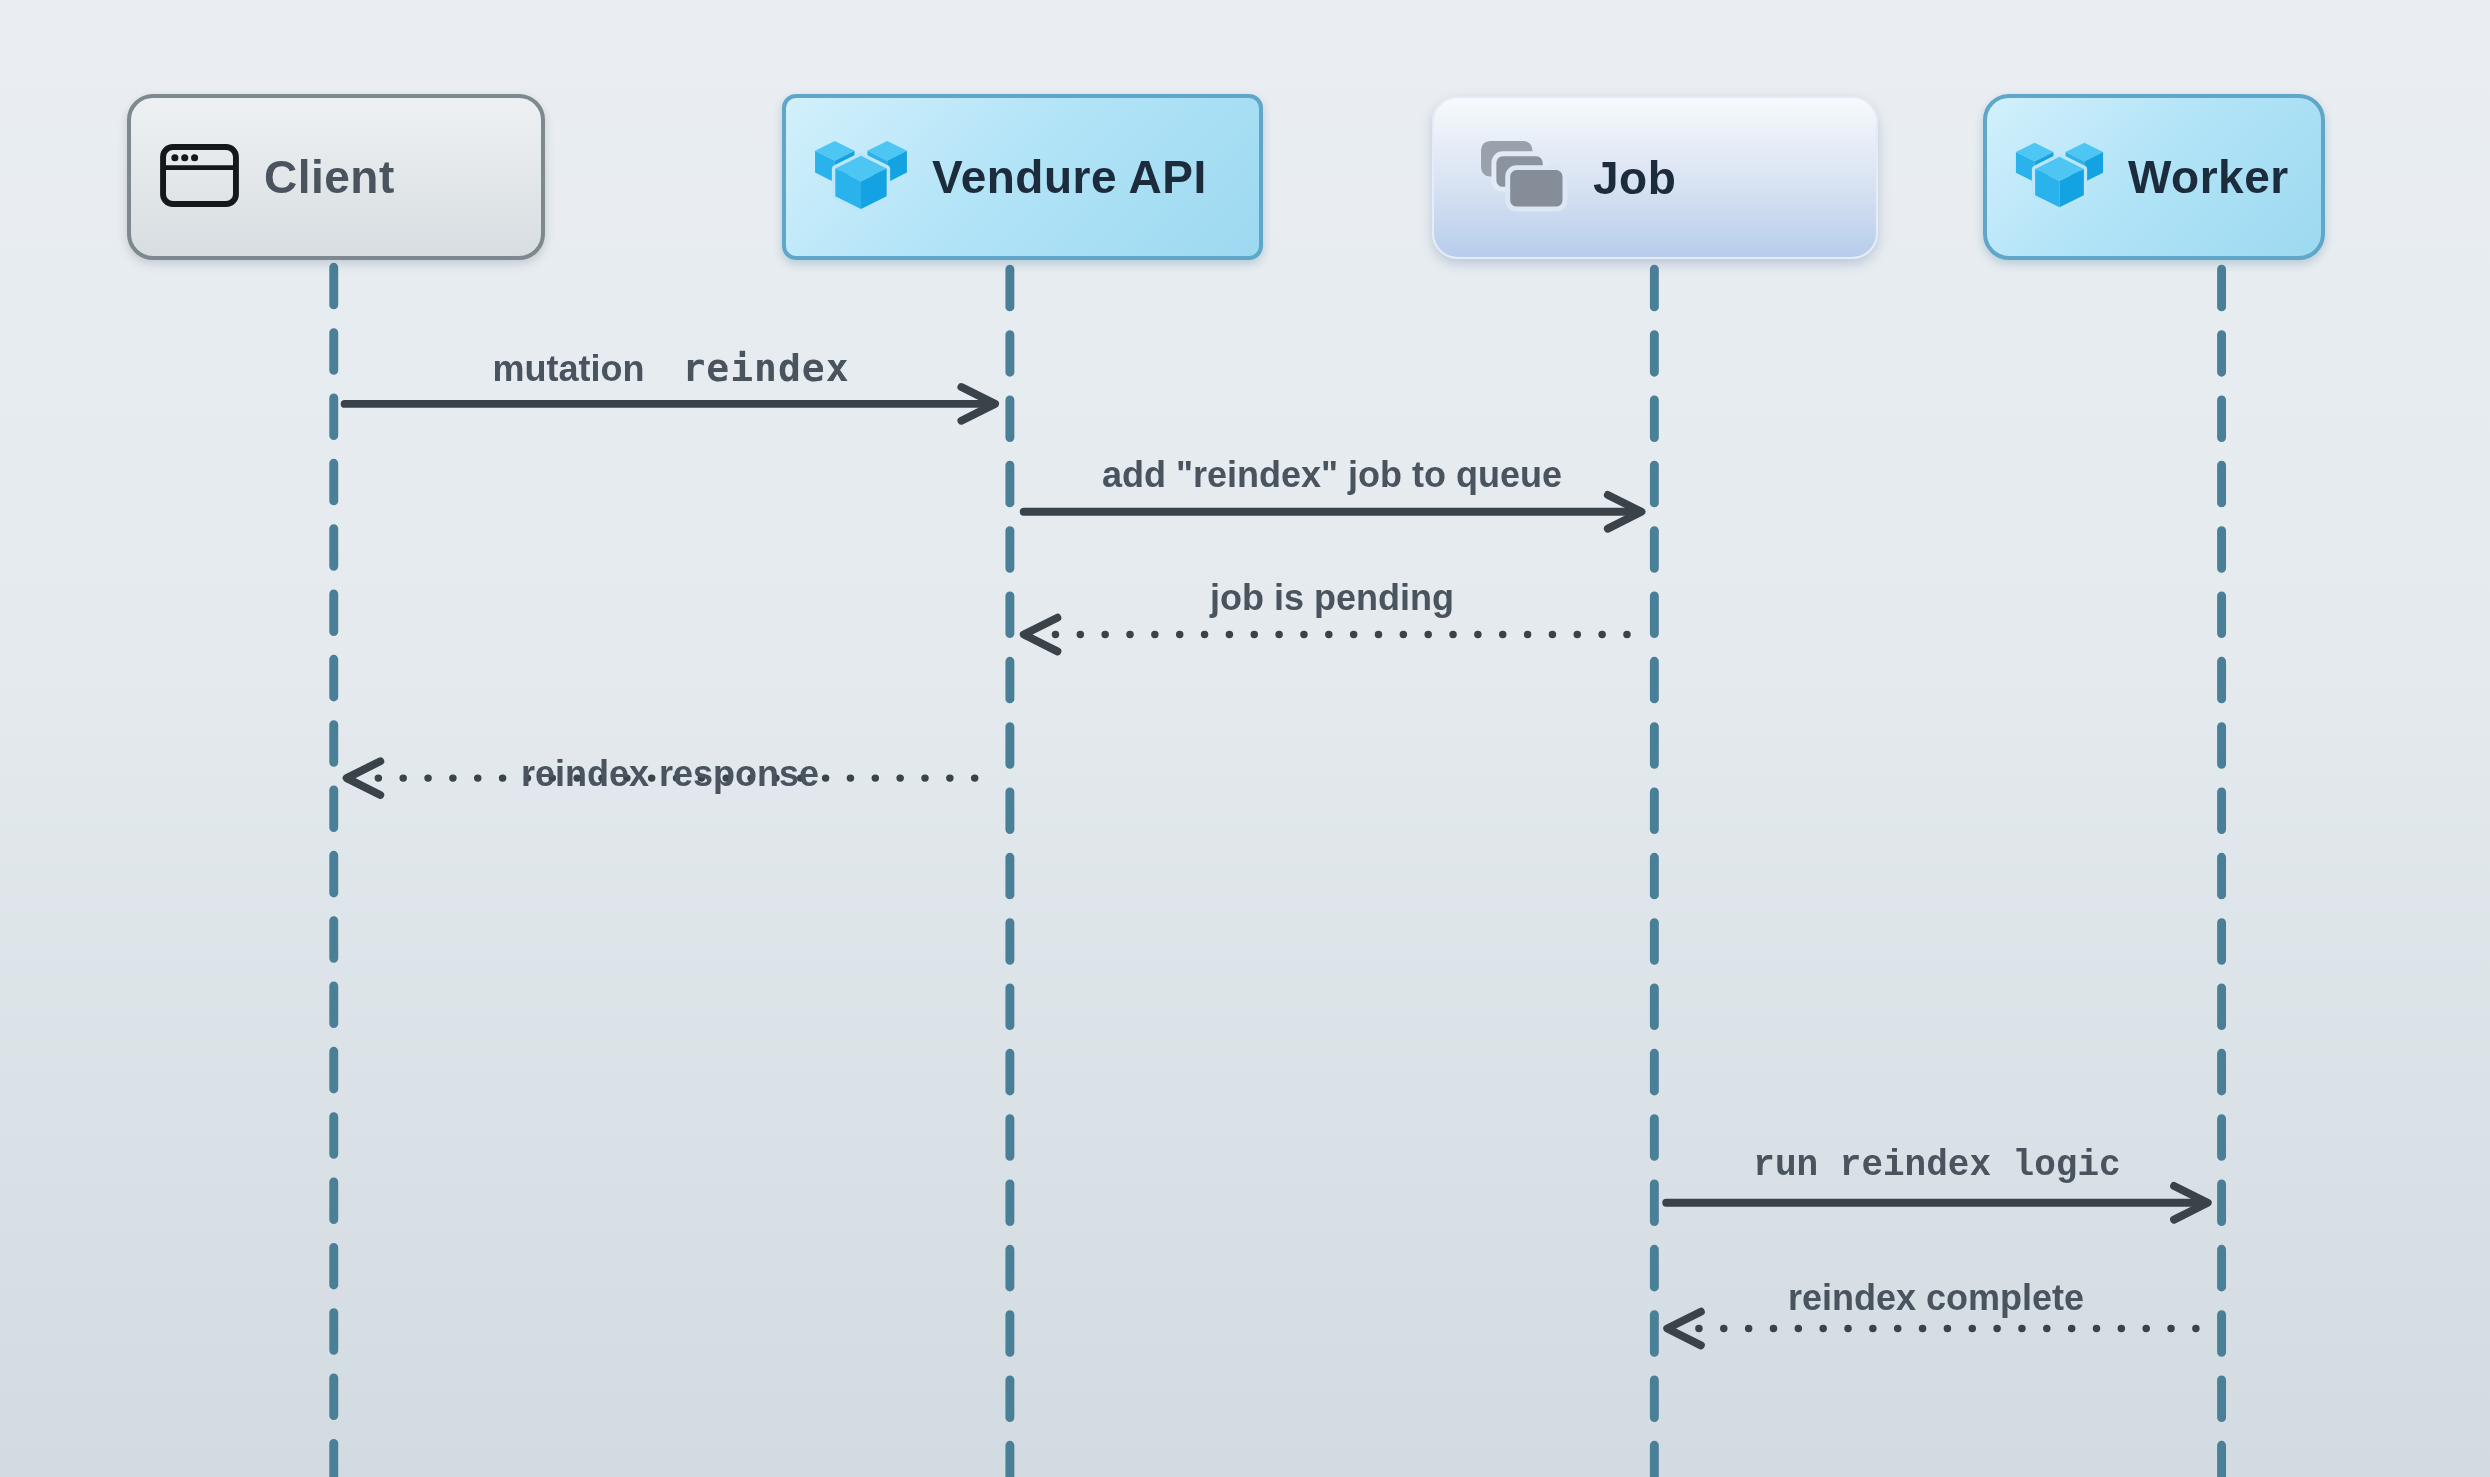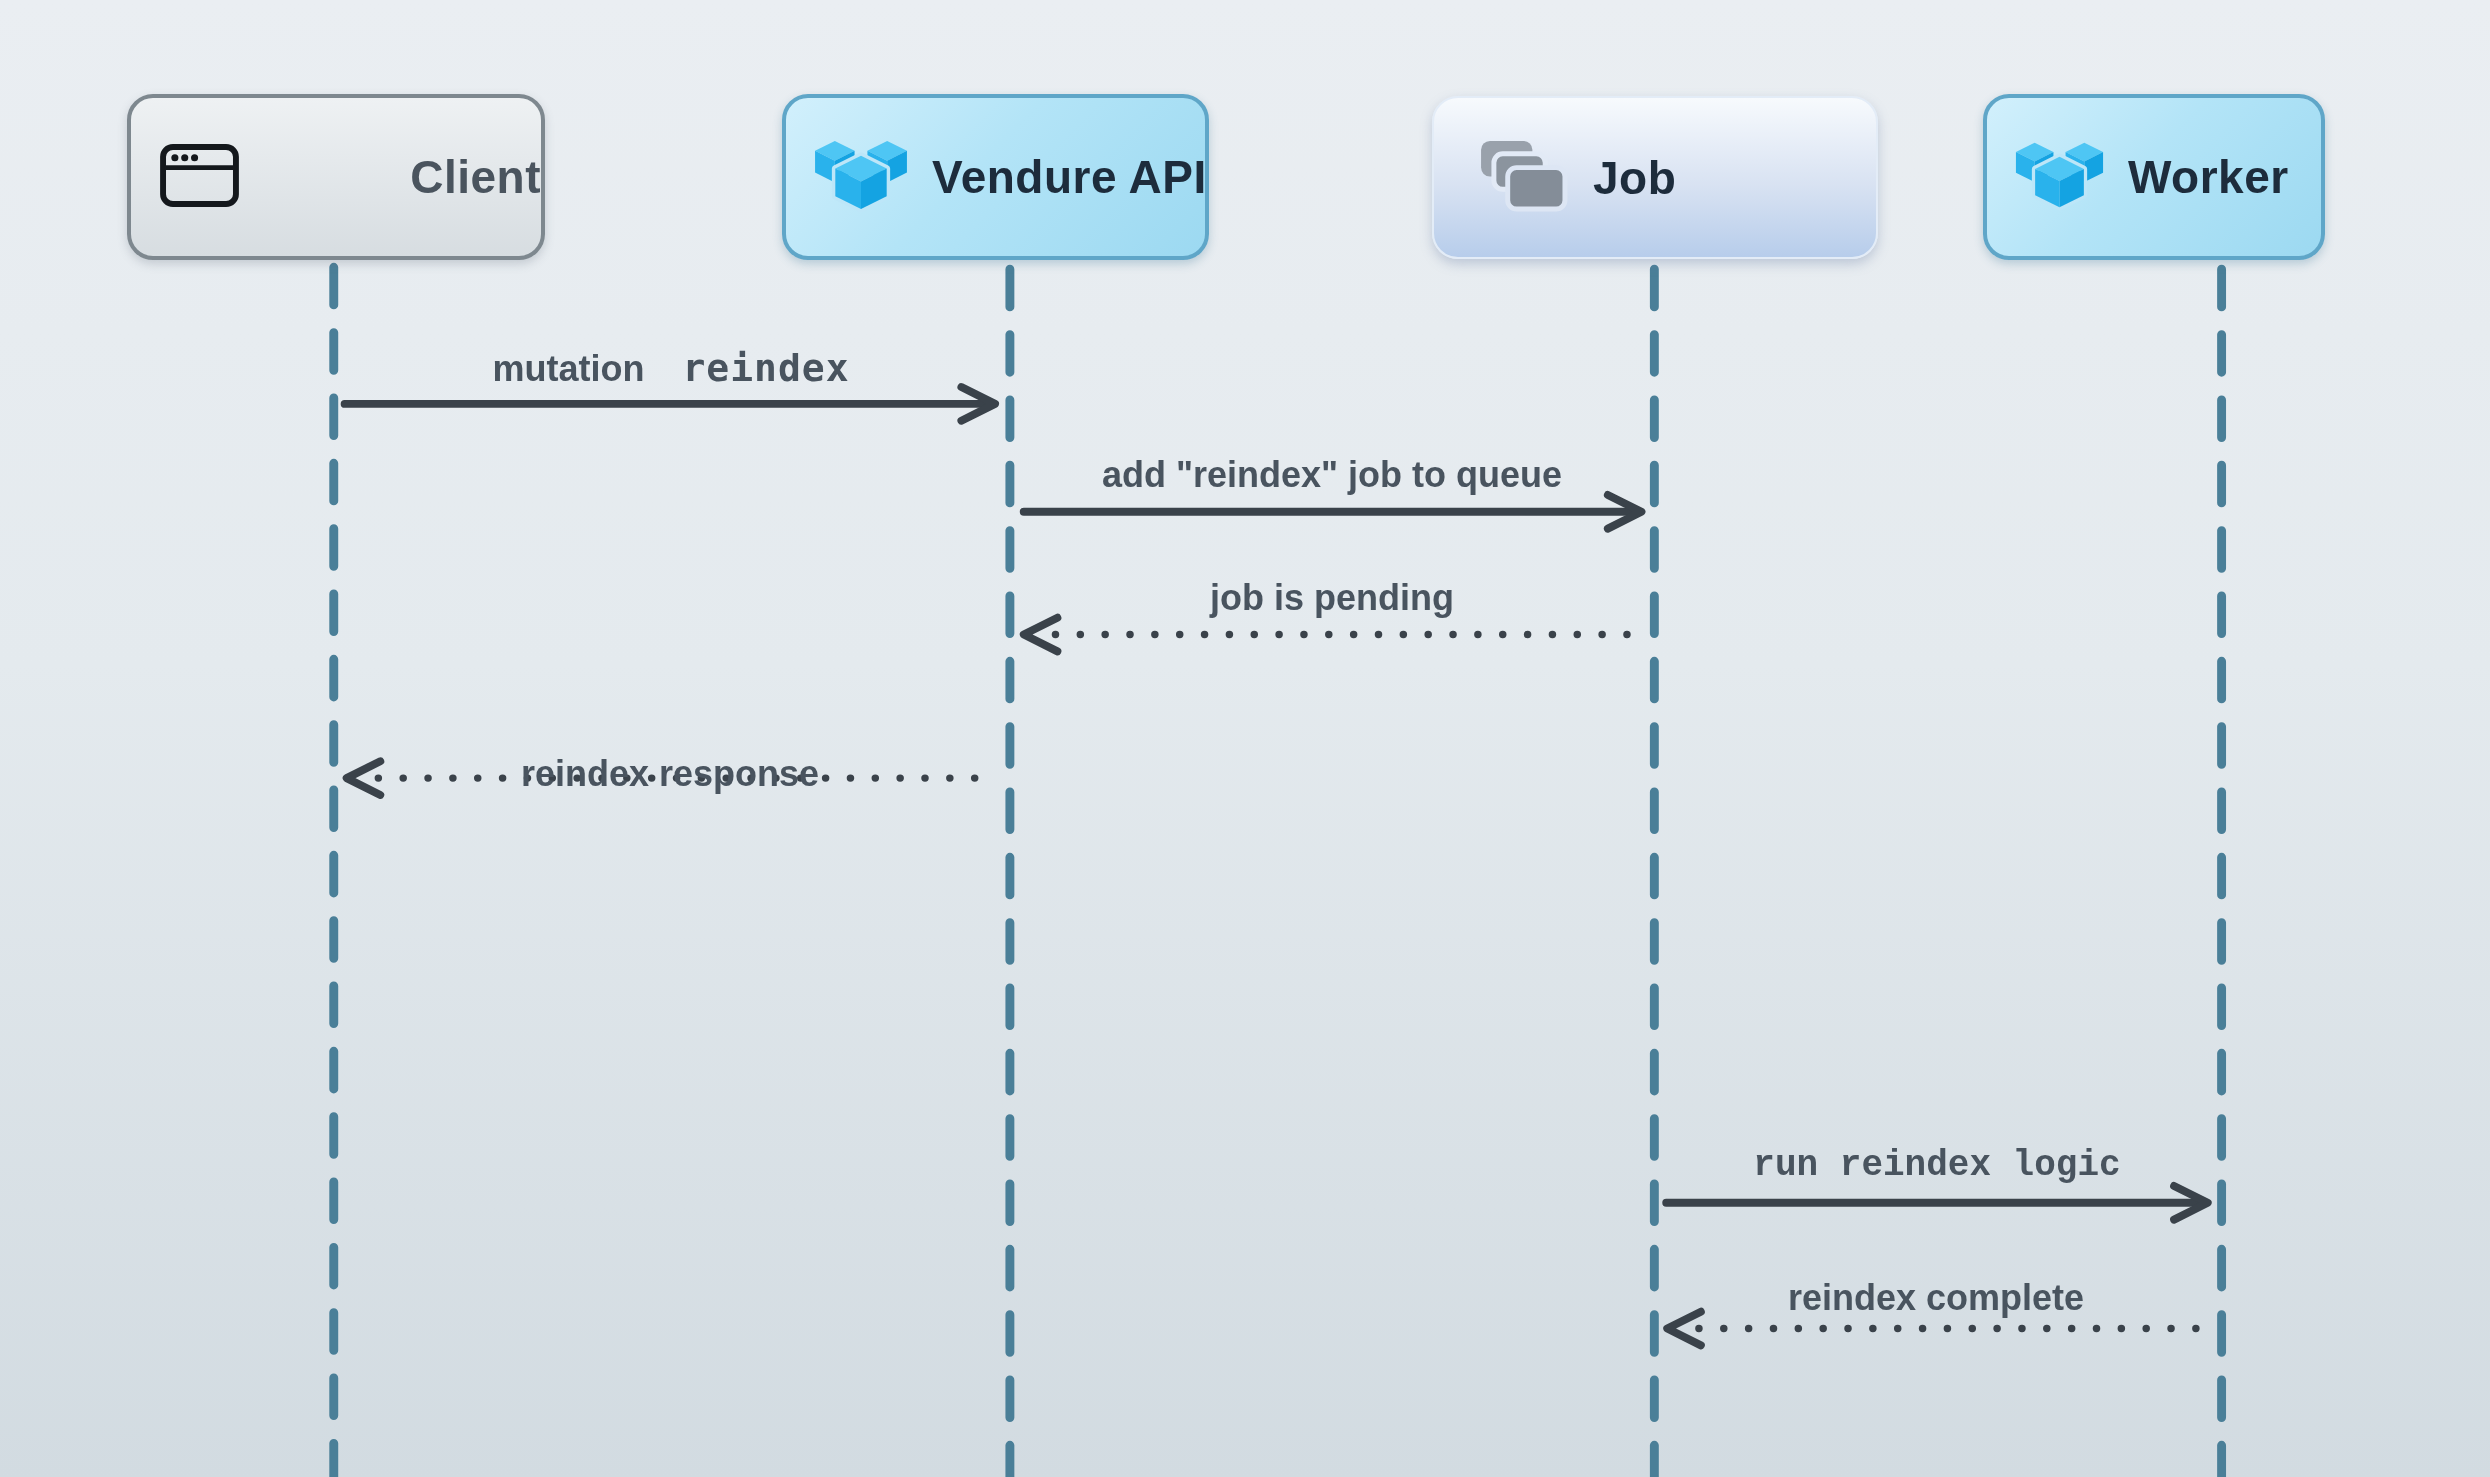--- a/index.html
+++ b/index.html
@@ -68,30 +68,29 @@
     font-weight: 700;
     letter-spacing: 0.5px;
     white-space: nowrap;
   }
 
   .actor-client {
     left: 127px; width: 418px;
     border: 4px solid #7e888f;
     background: linear-gradient(180deg, #eef1f3 0%, #d7dde1 100%);
     box-shadow: 0 4px 10px rgba(90,105,120,0.25);
-    justify-content: space-between;
   }
   .actor-client .actor-label { color: var(--client-text, #4a545e); }
 
   .actor-vendure, .actor-worker {
     border: 4px solid #5fa6c8;
     background: linear-gradient(135deg, #d2f0fc 0%, #b3e4f7 45%, #9cd9f1 100%);
     box-shadow: 0 4px 10px rgba(70,125,155,0.3);
   }
-  .actor-vendure { left: 782px; width: 427px; }
+  .actor-vendure { left: 782px; width: 481px; border-radius: 14px; }
   .actor-worker  { left: 1983px; width: 342px; }
   .actor-vendure .actor-label, .actor-worker .actor-label, .actor-job .actor-label {
     color: var(--actor-text-dark, #1d2c3c);
   }
 
   .actor-job {
     left: 1432px; top: 96px; width: 446px; height: 163px;
     border: 2px solid #e3ecf7;
     background: linear-gradient(180deg, #f7fafd 0%, #d8e2f2 55%, #b7cdeb 100%);
     box-shadow: 0 5px 12px rgba(110,130,165,0.35);

